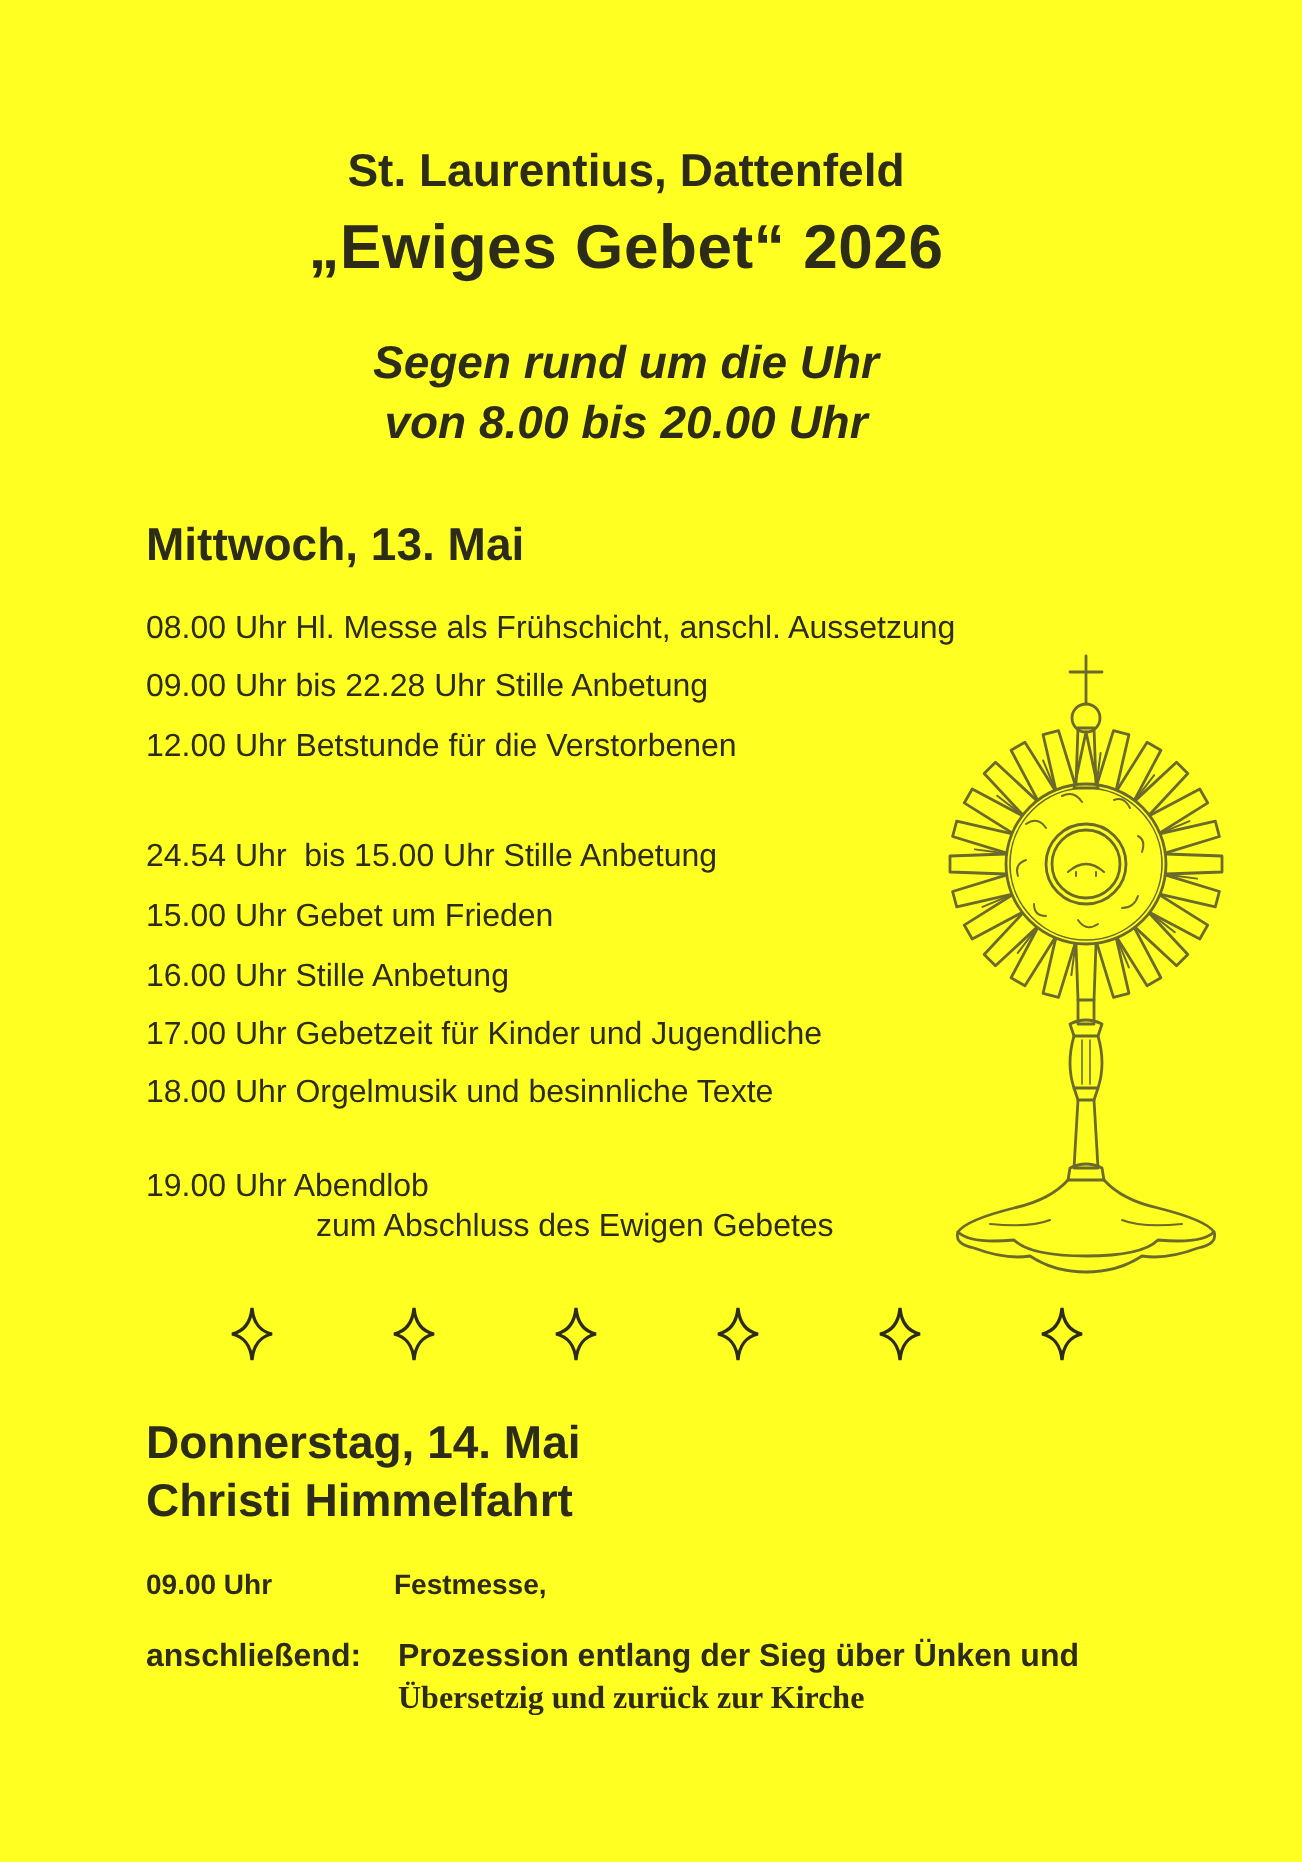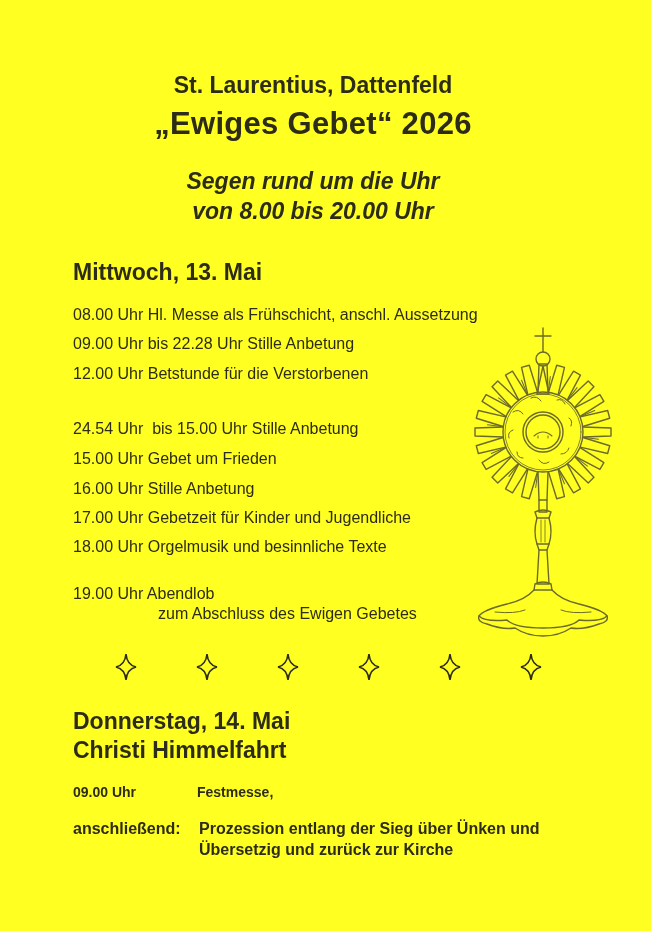--- a/index.html
+++ b/index.html
@@ -41,21 +41,21 @@
       position: absolute; top: 0; width: 24px; height: 30px;
     }
 
     .day2 { top: 707px; line-height: 29px; }
     .festmesse { left: 73px; top: 784px; font-size: 14px; font-weight: bold; }
     .festmesse .t { display: inline-block; width: 124px; }
     .procession {
       left: 73px; top: 818px; font-size: 16px; font-weight: bold; line-height: 21px;
     }
     .procession .lbl { display: inline-block; width: 126px; }
-    .procession .cont { display: block; padding-left: 126px; }
+    .procession .cont { display: block; padding-left: 126px; font-family: Liberation Serif, serif; }
 
     .monstrance {
       left: 455px; top: 322px; width: 180px; height: 320px;
     }
   </style>
 </head>
 <body>
 
 <div class="abs header-line church">St. Laurentius, Dattenfeld</div>
 <div class="abs header-line title">„Ewiges Gebet“ 2026</div>

